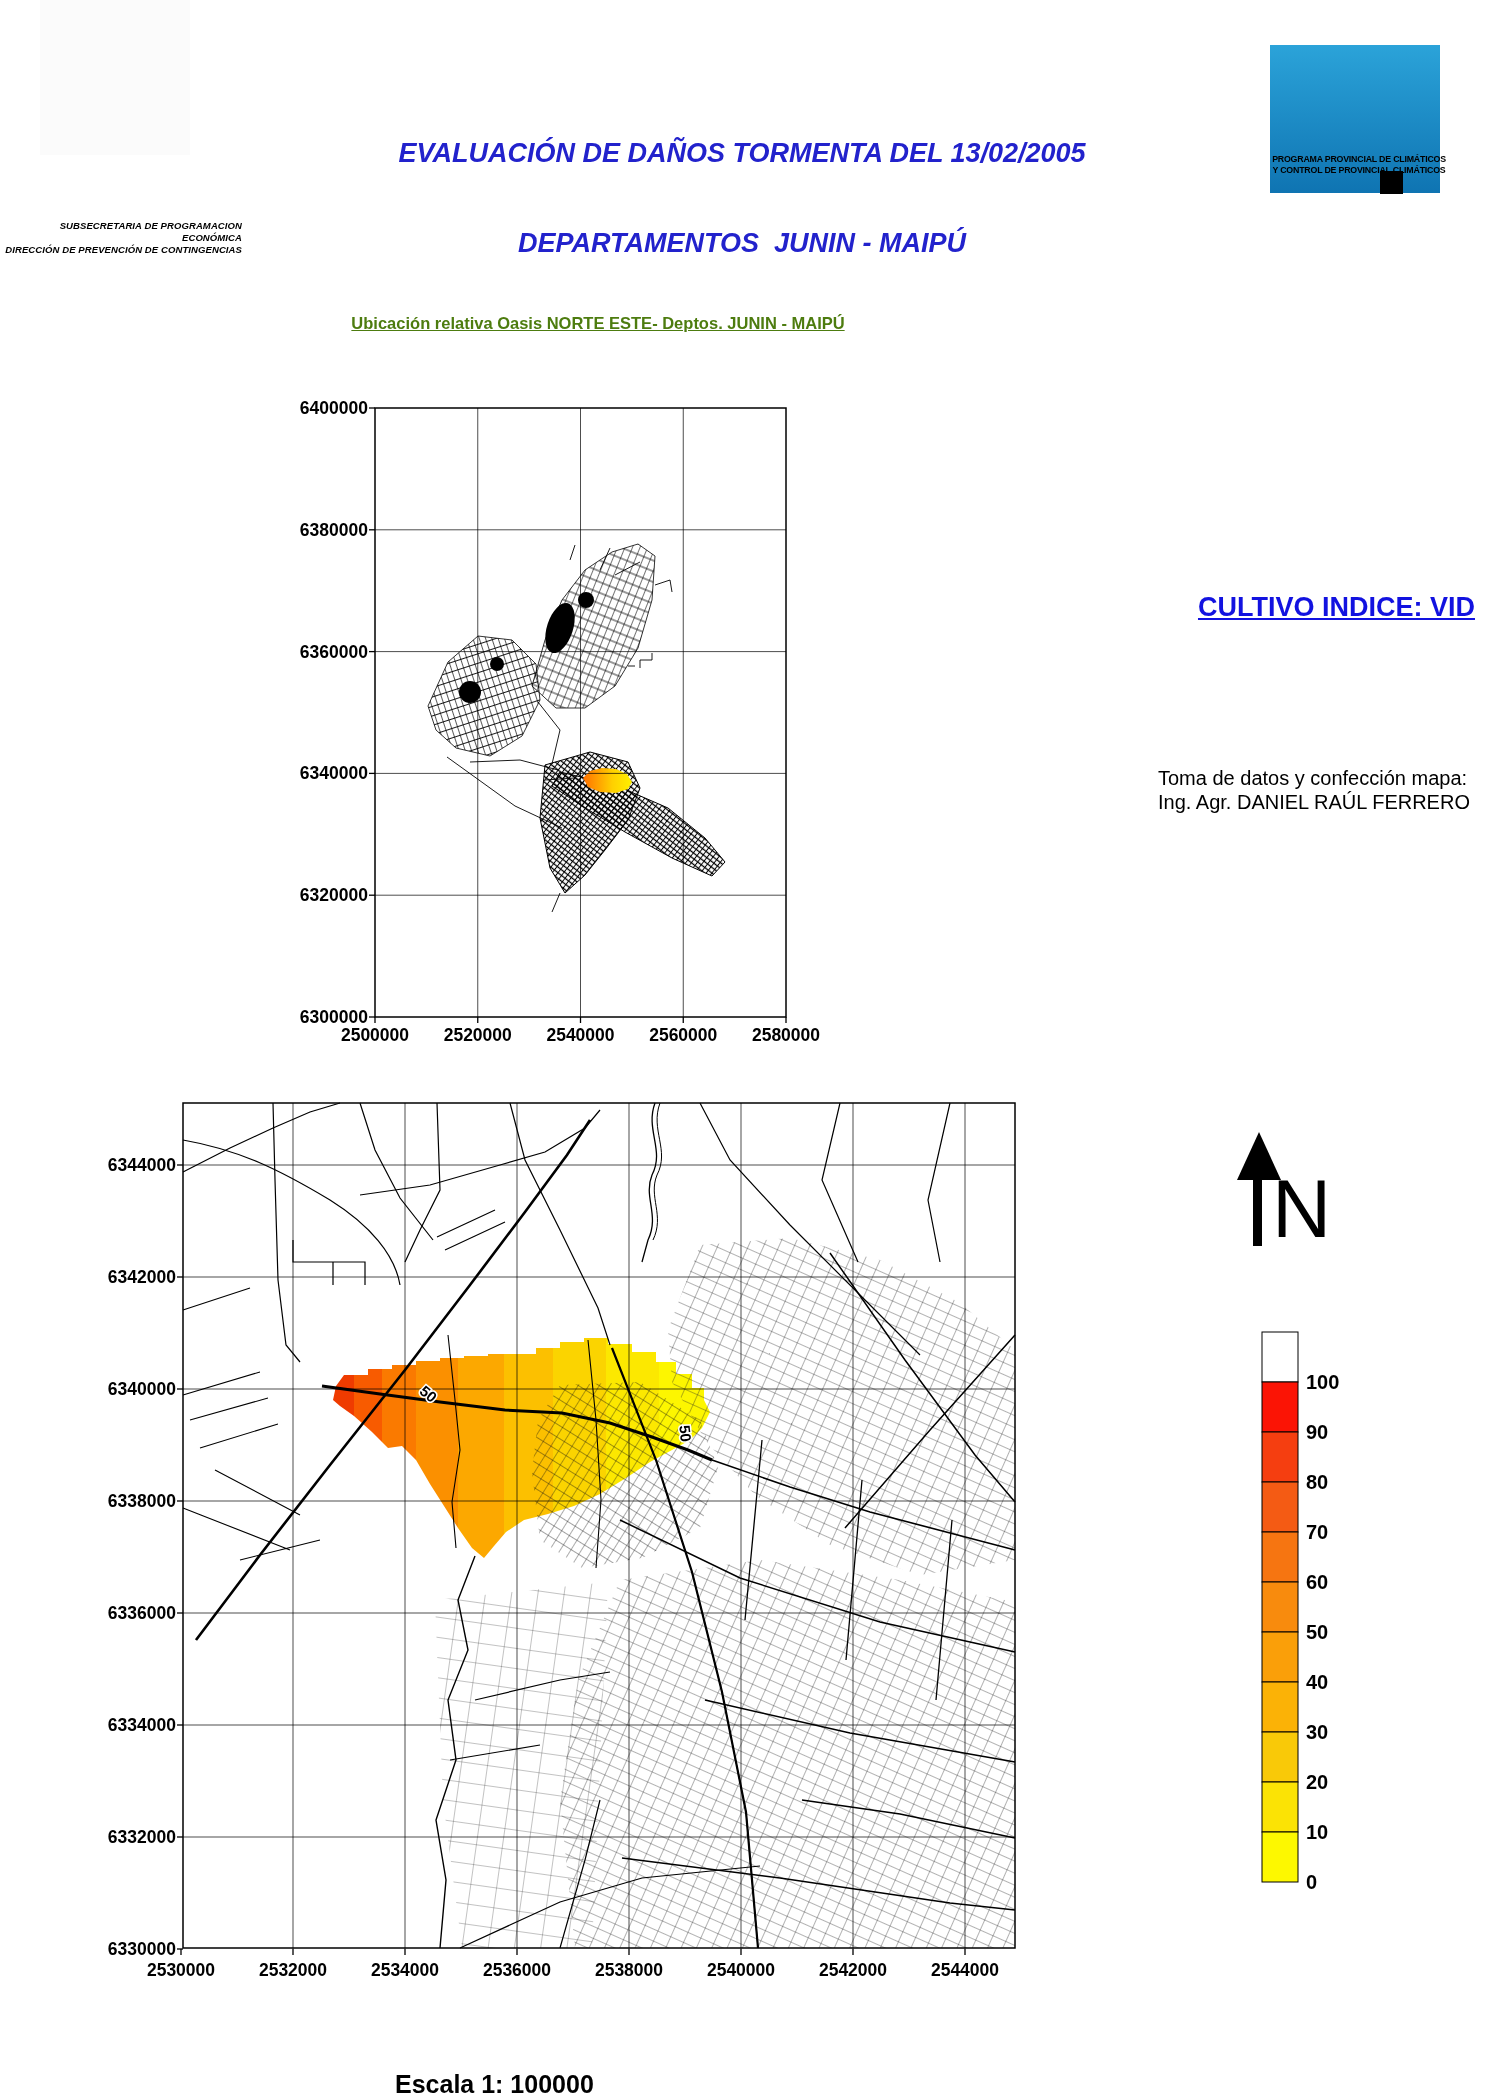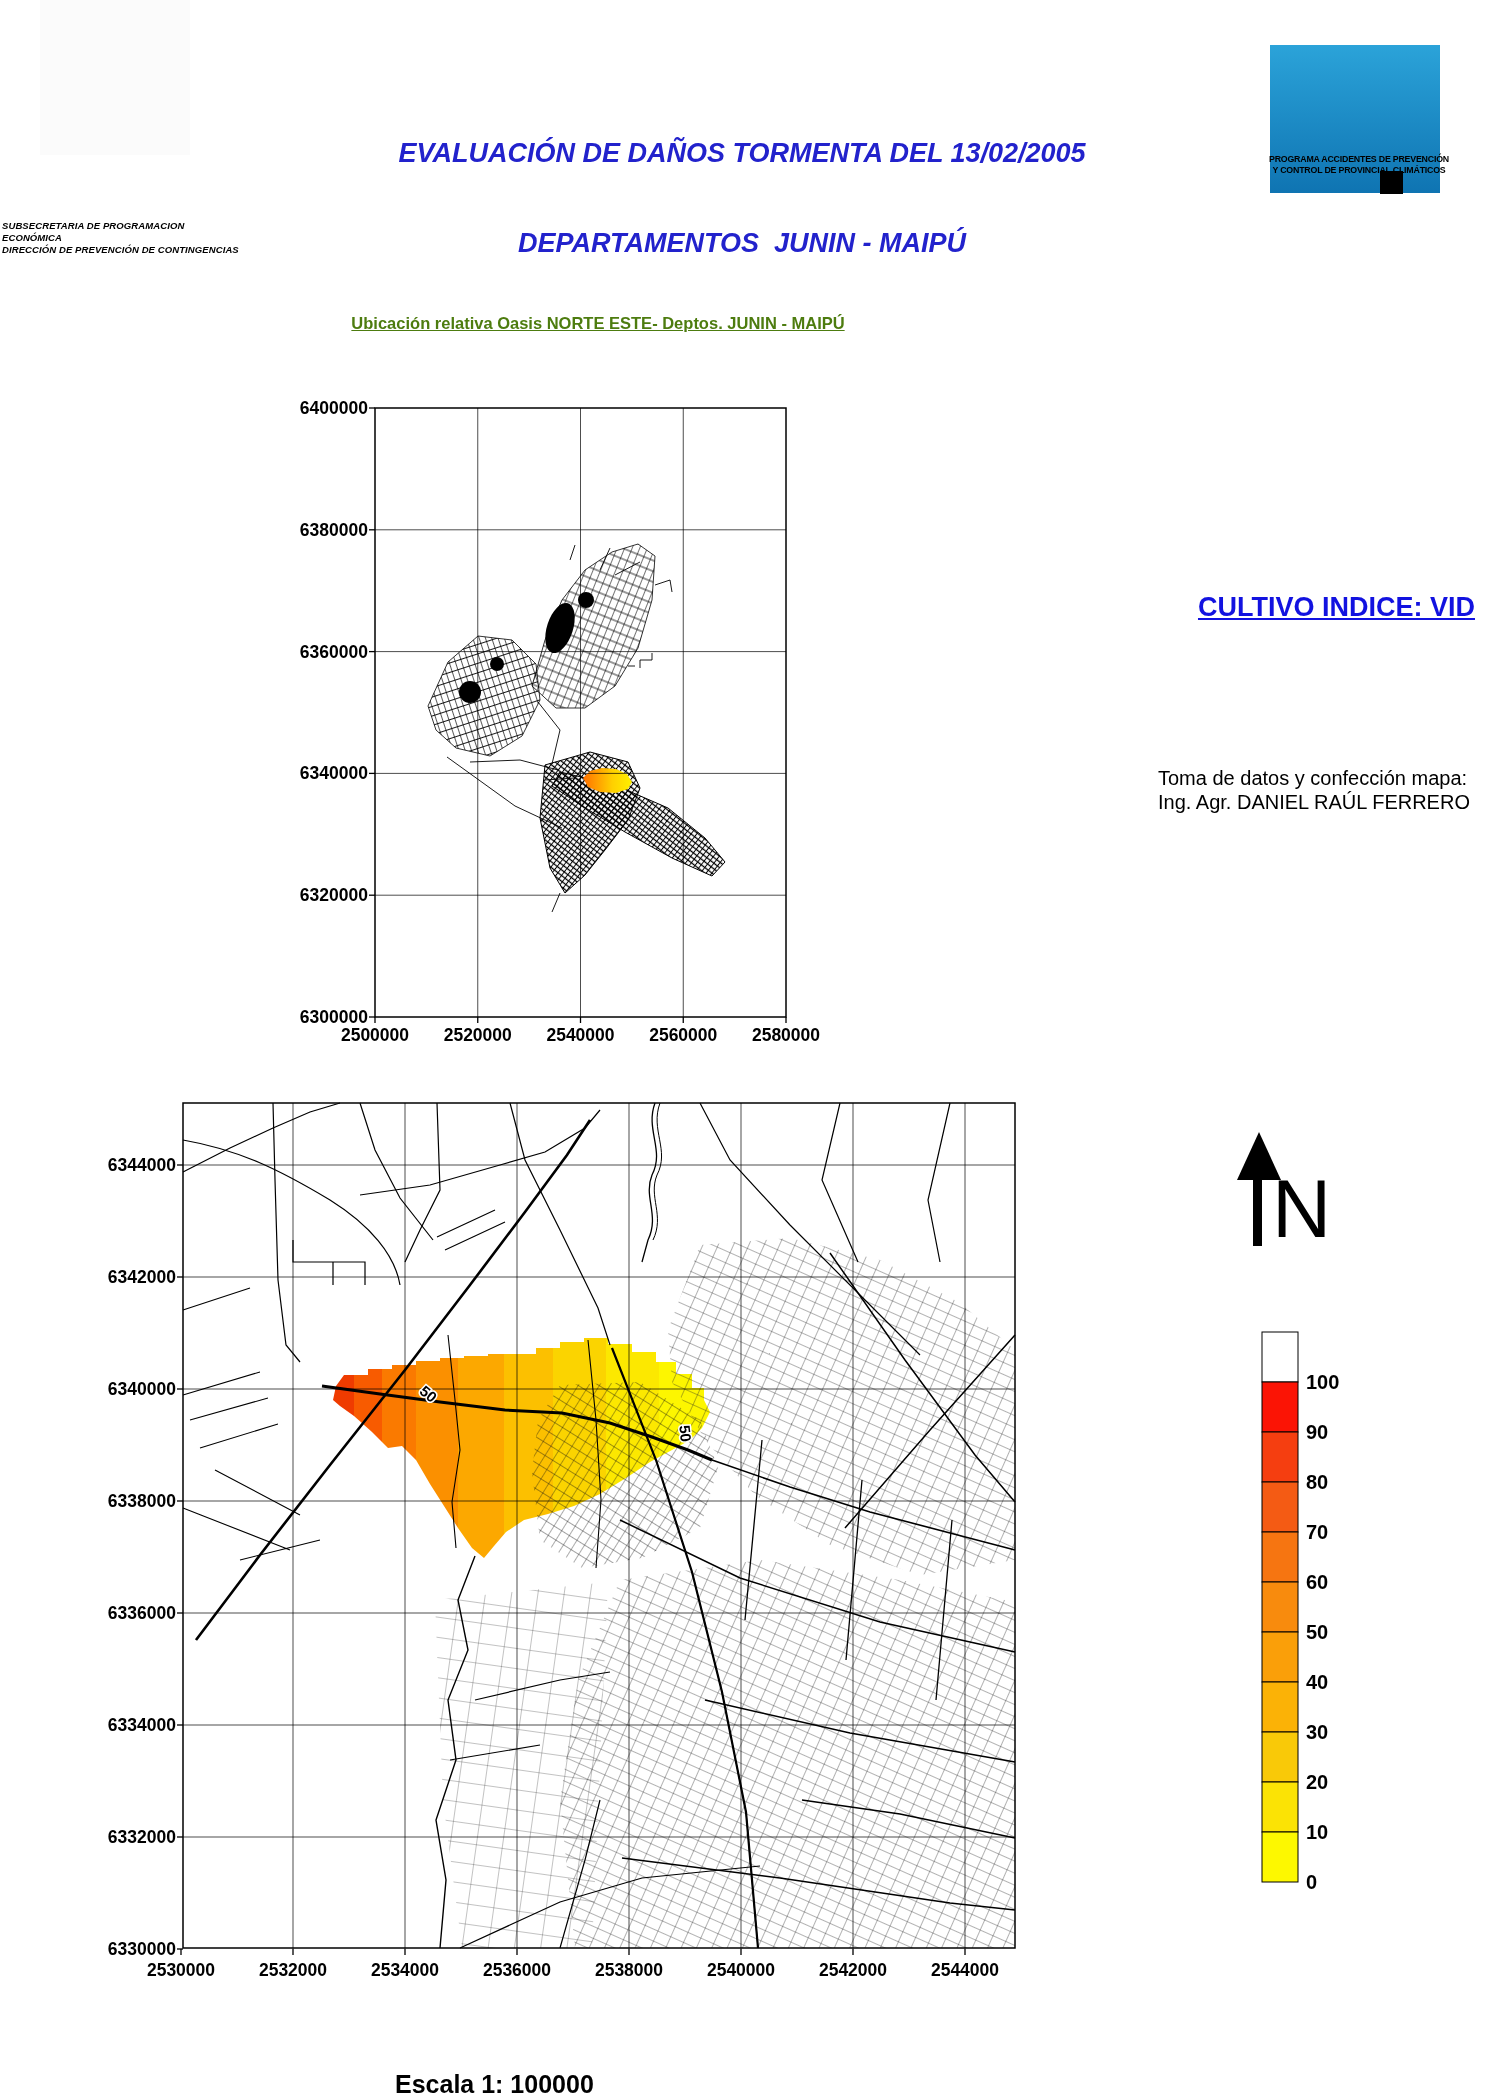--- a/index.html
+++ b/index.html
@@ -4,21 +4,21 @@
 <style>
   html,body{margin:0;padding:0;}
   body{
     width:1485px;height:2100px;position:relative;overflow:hidden;
     background:#ffffff;font-family:"Liberation Sans",sans-serif;color:#000;
   }
   .abs{position:absolute;}
   .faint-box{background:#fbfbfb;}
   .title-block{left:242px;top:78px;width:1000px;text-align:center;
     font-style:italic;font-weight:bold;font-size:27px;line-height:30px;white-space:pre;}
-  .agency-block{left:2px;top:220px;width:240px;text-align:left;
+  .agency-block{left:2px;top:220px;width:240px;text-align:right;
     font-style:italic;font-weight:bold;font-size:9.5px;line-height:12px;letter-spacing:0.1px;}
   .loc-heading{left:298px;top:312px;width:600px;text-align:center;
     font-weight:bold;font-size:16.5px;line-height:22px;text-decoration:underline;}
   .logo-box{left:1270px;top:45px;width:170px;height:148px;
     background:linear-gradient(180deg,var(--logo-top,#2BA3D9) 0%,var(--logo-bottom,#0F74B2) 100%);z-index:0;}
   .logo-square{left:1380px;top:171px;width:23px;height:23px;background:#000;z-index:1;}
   .logo-text{left:1248px;top:154px;width:222px;text-align:center;
     font-weight:bold;font-size:8.8px;line-height:11px;letter-spacing:-0.2px;z-index:2;}
   .crop-index{left:1165px;top:592px;width:310px;
     font-weight:bold;font-size:27px;text-decoration:underline;}
@@ -46,21 +46,21 @@
 </div>
 
 <div class="abs agency-block">
   <div>SUBSECRETARIA DE PROGRAMACION ECONÓMICA</div>
   <div>DIRECCIÓN DE PREVENCIÓN DE CONTINGENCIAS</div>
 </div>
 
 <div class="abs logo-box"></div>
 <div class="abs logo-square"></div>
 <div class="abs logo-text">
-  <div>PROGRAMA ACCIDENTES DE PREVENCIÓN</div>
+  <div>PROGRAMA PROVINCIAL DE CLIMÁTICOS</div>
   <div>Y CONTROL DE PROVINCIAL CLIMÁTICOS</div>
 </div>
 
 <div class="abs loc-heading" style="color: #4d7c0f;">
   <div>Ubicación relativa Oasis NORTE ESTE- Deptos. JUNIN - MAIPÚ</div>
 </div>
 
 <div class="abs crop-index" style="color: rgb(18, 18, 224); text-align: right;">CULTIVO INDICE: VID</div>
 
 <div class="abs credits">

